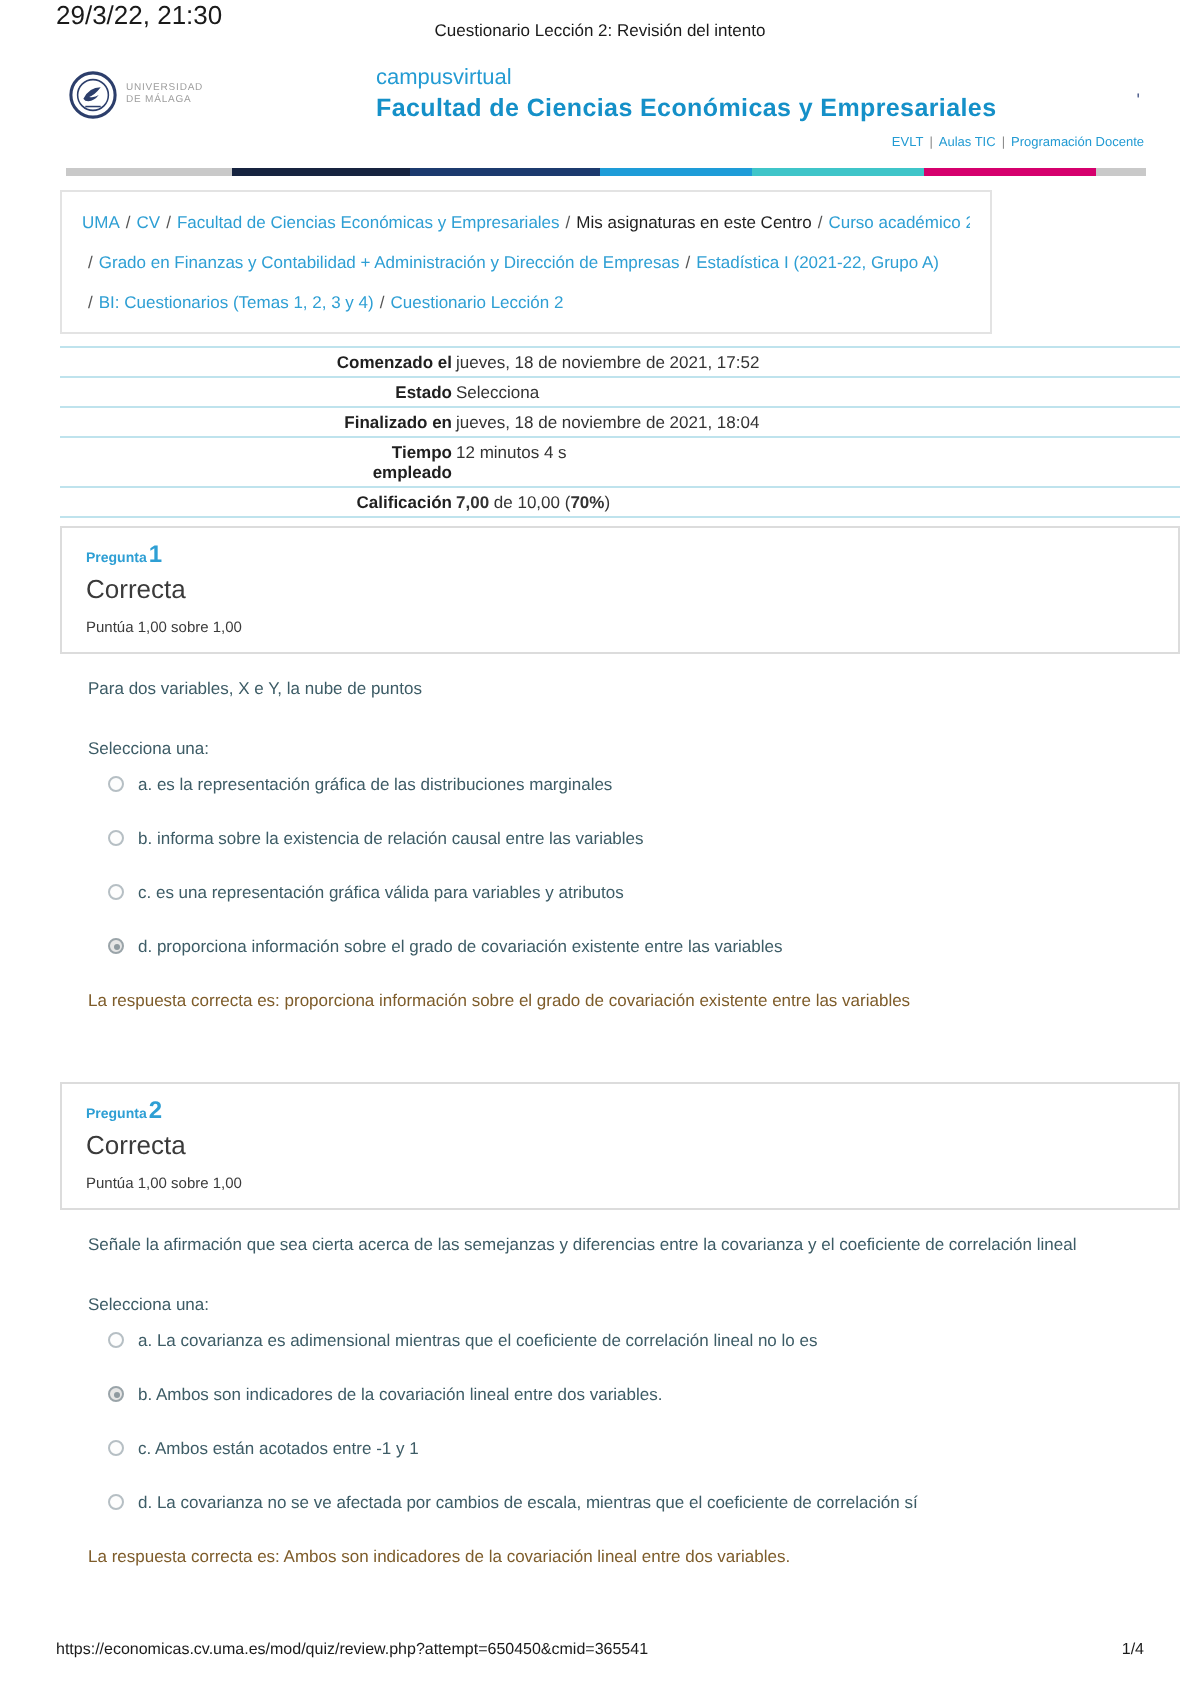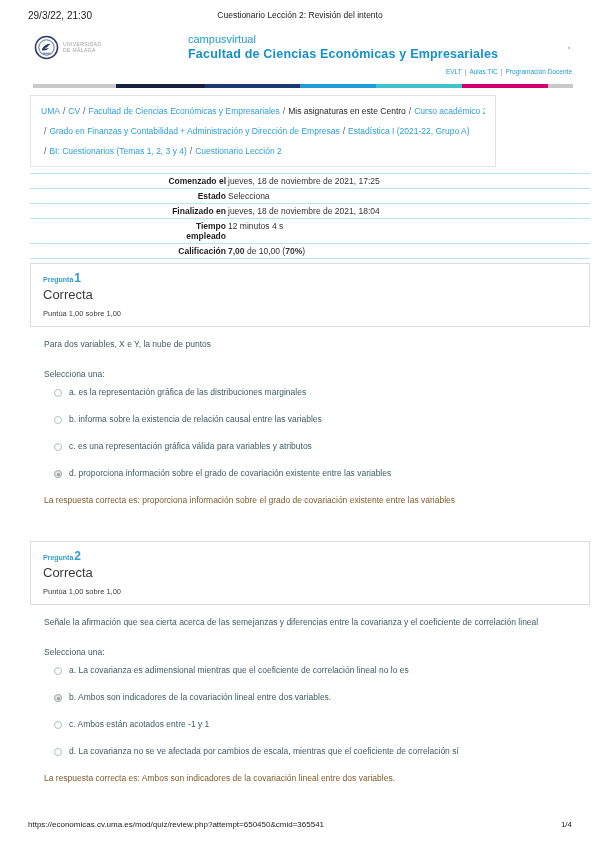--- a/index.html
+++ b/index.html
@@ -5,21 +5,21 @@
   * { margin: 0; padding: 0; box-sizing: border-box; }
   html, body { width: 600px; height: 848px; overflow: hidden; }
   body {
     background: #ffffff;
     font-family: "Liberation Sans", sans-serif;
     color: #333;
     position: relative;
   }
   
   .print-header { position: relative; height: 22px; }
-  .ph-date { position: absolute; left: 28px; top: 10px; font-size: 10px; color: #1a1a1a; }
+  .ph-date { position: absolute; left: 28px; top: 0; font-size: 13px; color: #1a1a1a; }
   .ph-title { position: absolute; left: 0; right: 0; top: 10px; text-align: center; font-size: 8.5px; color: #1a1a1a; }
   .footer { position: absolute; left: 0; right: 0; top: 820px; font-size: 8px; color: #1a1a1a; }
   .f-url { position: absolute; left: 28px; white-space: nowrap; }
   .f-page { position: absolute; right: 28px; }
   
   .site-header { position: relative; margin: 11px 28px 0 34px; }
   .sh-row { display: flex; align-items: center; }
   .logo-block { display: flex; align-items: center; width: 150px; }
   .logo-svg { width: 25px; height: 25px; flex: none; }
   .logo-text { font-size: 5px; line-height: 6px; color: #9d9d9d; margin-left: 4px; letter-spacing: 0.4px; }
@@ -57,21 +57,21 @@
   .q2 { margin-top: 36px; }
   .q-info { border: 1px solid #dcdcdc; background: #fff; padding: 4px 12px 8px; }
   .q-label { font-size: 7px; font-weight: bold; color: #2e9fd4; }
   .q-num { font-size: 12px; font-weight: bold; color: #2e9fd4; margin-left: 1px; }
   .q-state { font-size: 13px; color: #3a3a3a; margin-top: 1px; }
   .q-points { font-size: 7.5px; color: #3a3a3a; margin-top: 7px; }
   .q-body { padding: 0 14px; font-size: 8.5px; color: #3d5c66; }
   .q-text { margin-top: 12px; white-space: nowrap; }
   .q-prompt { margin-top: 20px; }
   .options { margin-top: 8px; }
-  .option { display: flex; align-items: flex-end; margin: 0 0 17px 10px; white-space: nowrap; }
+  .option { display: flex; align-items: center; margin: 0 0 17px 10px; white-space: nowrap; }
   .radio { width: 8px; height: 8px; border: 1px solid #b6bfc4; border-radius: 50%; margin: 0.5px 7px 0 0; flex: none; position: relative; background: #fdfdfd; }
   .radio.selected { background: #e6e6e6; border-color: #9aa4a9; }
   .radio.selected::after { content: ""; position: absolute; left: 1.5px; top: 1.5px; right: 1.5px; bottom: 1.5px; border-radius: 50%; background: #8f9aa0; }
   .q-feedback { margin-top: 6px; color: #7e5c2a; white-space: nowrap; }
 </style>
 </head>
 <body>
 
 <div class="print-header">
   <span class="ph-date">29/3/22, 21:30</span>
@@ -121,21 +121,21 @@
     <span class="bc-sep">/</span><a href="#" class="bc-link">Grado en Finanzas y Contabilidad + Administración y Dirección de Empresas</a><span class="bc-sep">/</span><a href="#" class="bc-link">Estadística I (2021-22, Grupo A)</a>
   </div>
   <div class="bc-line">
     <span class="bc-sep">/</span><a href="#" class="bc-link">BI: Cuestionarios (Temas 1, 2, 3 y 4)</a><span class="bc-sep">/</span><a href="#" class="bc-link">Cuestionario Lección 2</a>
   </div>
 </div>
 
 <div class="summary-table">
   <div class="s-row">
     <div class="s-label">Comenzado el</div>
-    <div class="s-value">jueves, 18 de noviembre de 2021, 17:25</div>
+    <div class="s-value">jueves, 18 de noviembre de 2021, 17:52</div>
   </div>
   <div class="s-row">
     <div class="s-label">Estado</div>
     <div class="s-value">Selecciona</div>
   </div>
   <div class="s-row">
     <div class="s-label">Finalizado en</div>
     <div class="s-value">jueves, 18 de noviembre de 2021, 18:04</div>
   </div>
   <div class="s-row">

